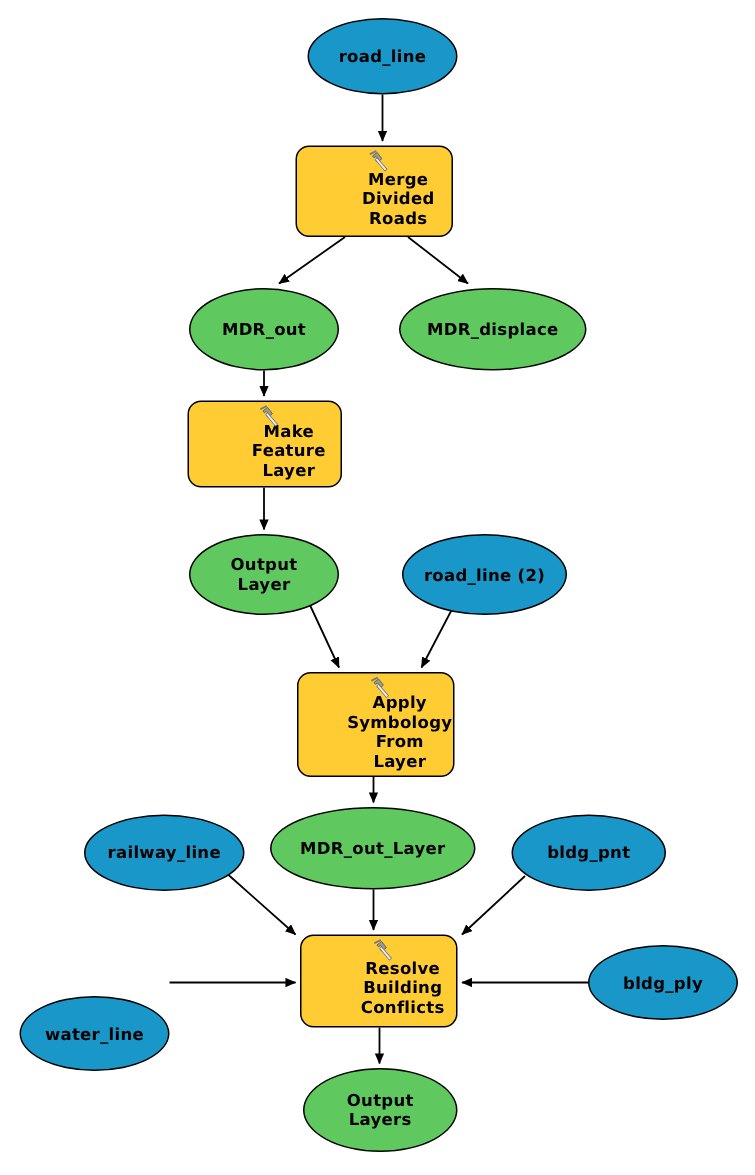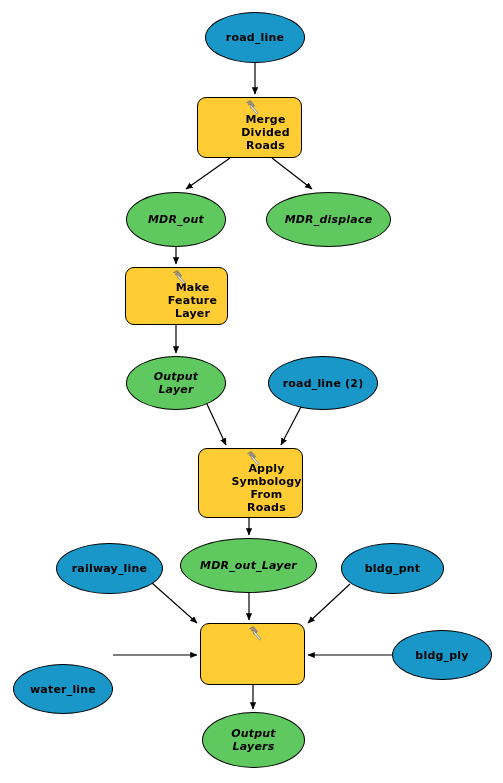--- a/index.html
+++ b/index.html
@@ -44,21 +44,21 @@
   .node .label {
     display: block;
     white-space: pre-line;
     padding: 0 4px;
   }
   .node-data {
     border: 1.2px solid #000000;
     border-radius: 50% / 50%;
   }
   .node-data.blue  { background: #1897C8; }
-  .node-data.green { background: #5FC95F; font-style: italic; }
+  .node-data.green { background: #5FC95F; }
   .node-tool {
     background: #FFCC33;
     border: 1.3px solid #000000;
     border-radius: 9px;
     padding-left: 32px;
   }
   .node-tool .label {
     margin-top: 9px;
   }
   .tool-icon {
@@ -139,21 +139,21 @@
       </div>
       <div class="node node-tool" style="left: 198px; top: 448px; width: 105px; height: 70px;">
         <svg class="tool-icon" viewBox="0 0 20 18" xmlns="http://www.w3.org/2000/svg">
           <path d="M11.4 1.6 L8.3 4.0 L9.3 5.2 L10.6 4.2 L12.0 5.8 L10.5 7.0 L11.6 8.2 L14.6 5.8 Z" fill="#9a9a9a" stroke="#5a5a5a" stroke-width="0.6" stroke-linejoin="round"></path>
           <path d="M10.1 6.3 L16.6 14.1 L18.1 12.8 L11.4 5.2 Z" fill="#cfcfcf" stroke="#6e6e6e" stroke-width="0.6" stroke-linejoin="round"></path>
           <path d="M11.0 6.1 L16.9 13.2" stroke="#ffffff" stroke-width="0.7" opacity="0.8"></path>
           <path d="M7.0 2.6 L10.4 0.9" stroke="#7d7d7d" stroke-width="1.3" stroke-linecap="round"></path>
         </svg>
         <span class="label">Apply
 Symbology
-From Roads</span>
+From Layer</span>
       </div>
       <div class="node node-data green" style="left: 180px; top: 538px; width: 137px; height: 55px;">
         <span class="label">MDR_out_Layer</span>
       </div>
       <div class="node node-data blue" style="left: 56px; top: 543px; width: 107px; height: 51px;">
         <span class="label">railway_line</span>
       </div>
       <div class="node node-data blue" style="left: 341px; top: 543px; width: 103px; height: 51px;">
         <span class="label">bldg_pnt</span>
       </div>
@@ -163,20 +163,23 @@
       <div class="node node-data blue" style="left: 392px; top: 630px; width: 100px; height: 50px; justify-content: center;">
         <span class="label">bldg_ply</span>
       </div>
       <div class="node node-tool" style="left: 200px; top: 623px; width: 105px; height: 62px;">
         <svg class="tool-icon" viewBox="0 0 20 18" xmlns="http://www.w3.org/2000/svg">
           <path d="M11.4 1.6 L8.3 4.0 L9.3 5.2 L10.6 4.2 L12.0 5.8 L10.5 7.0 L11.6 8.2 L14.6 5.8 Z" fill="#9a9a9a" stroke="#5a5a5a" stroke-width="0.6" stroke-linejoin="round"></path>
           <path d="M10.1 6.3 L16.6 14.1 L18.1 12.8 L11.4 5.2 Z" fill="#cfcfcf" stroke="#6e6e6e" stroke-width="0.6" stroke-linejoin="round"></path>
           <path d="M11.0 6.1 L16.9 13.2" stroke="#ffffff" stroke-width="0.7" opacity="0.8"></path>
           <path d="M7.0 2.6 L10.4 0.9" stroke="#7d7d7d" stroke-width="1.3" stroke-linecap="round"></path>
         </svg>
+        <span class="label">Resolve
+Building
+Conflicts</span>
       </div>
       <div class="node node-data green" style="left: 202px; top: 712px; width: 103px; height: 56px;">
         <span class="label">Output
 Layers</span>
       </div>
     </div>
 
 </div>
 
 </body></html>

